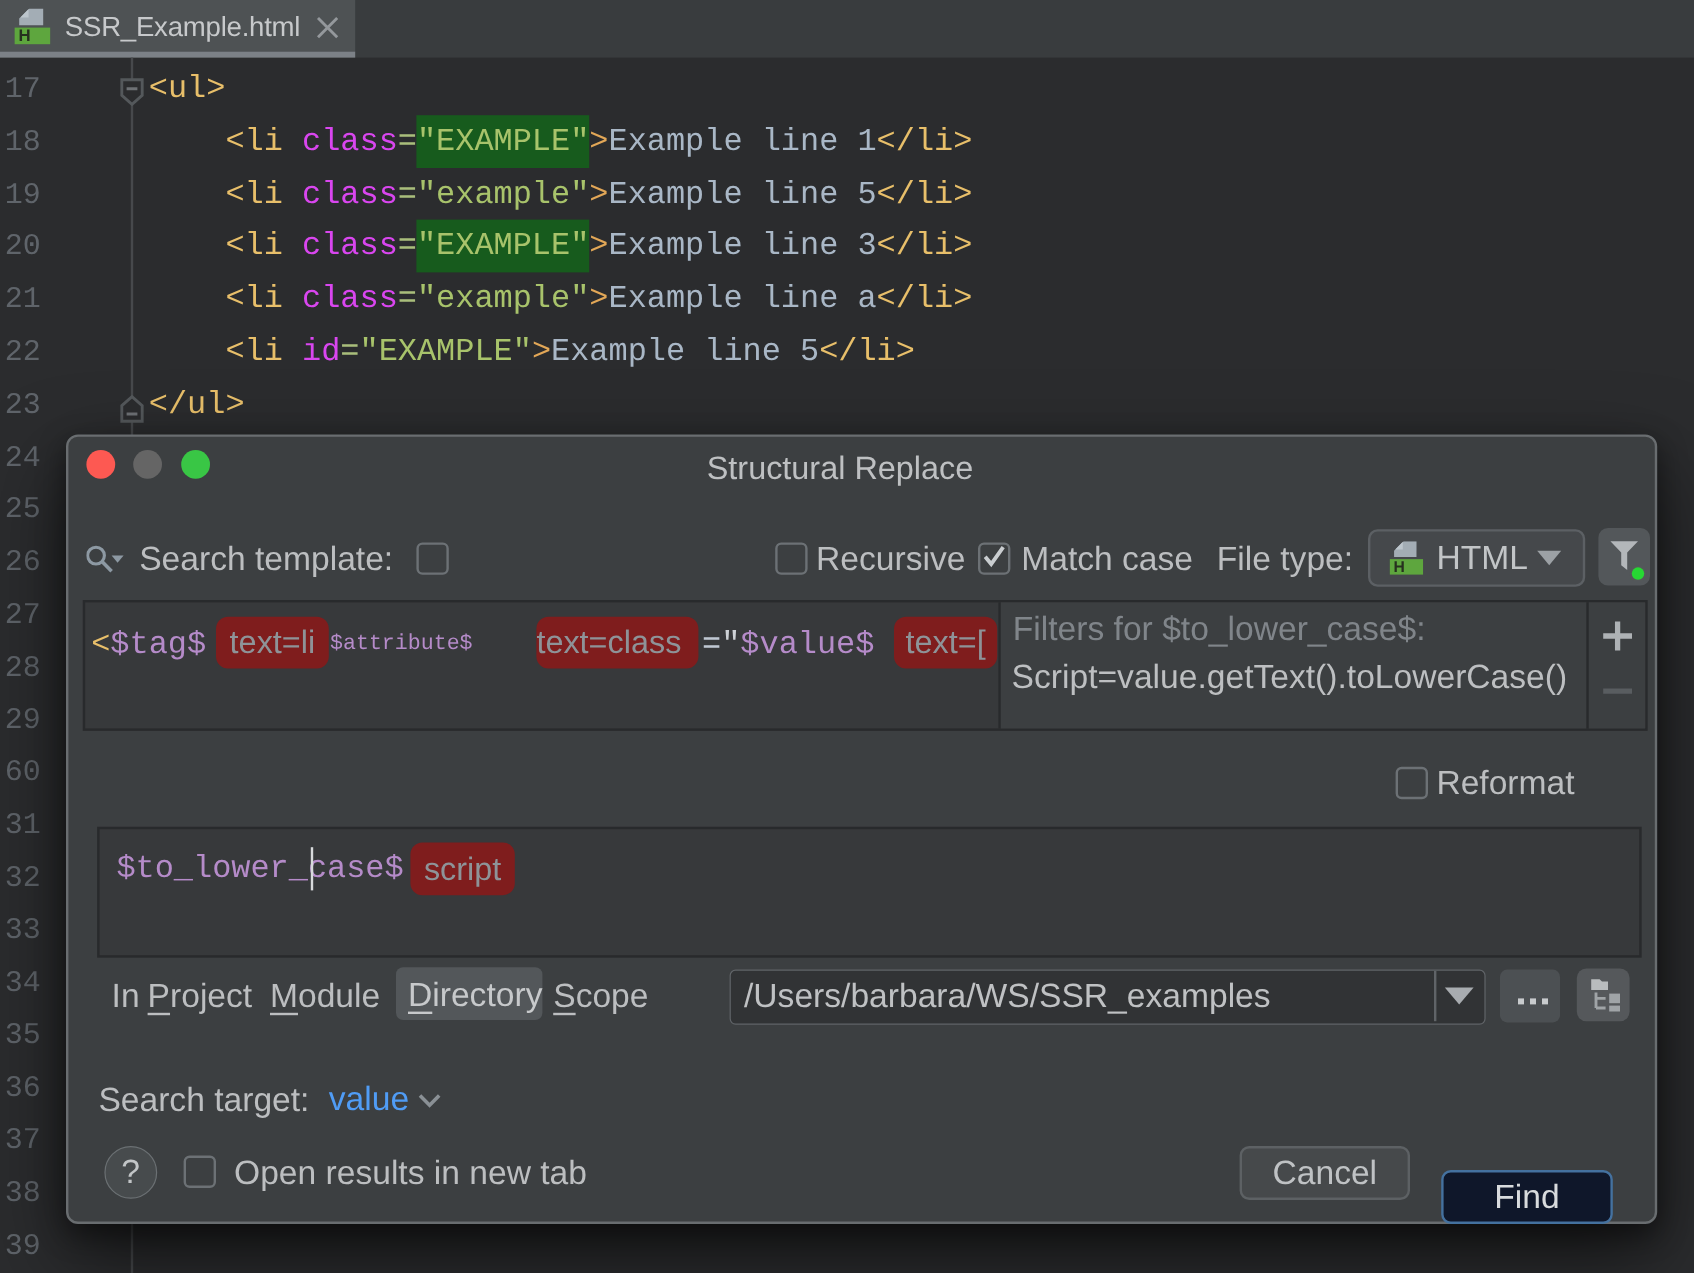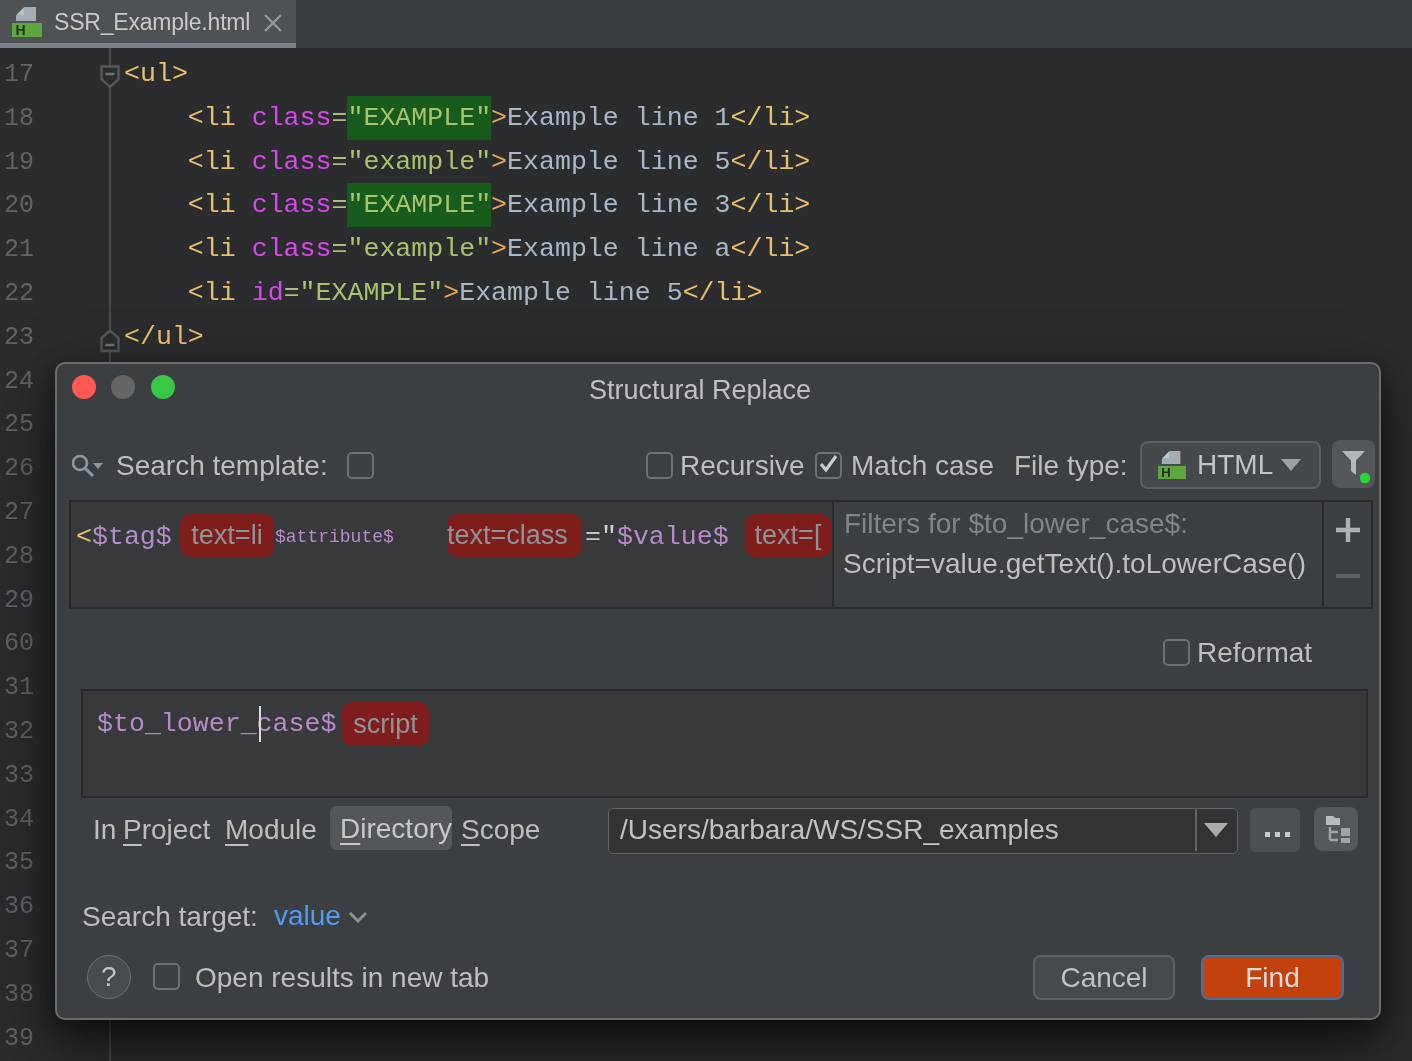--- a/index.html
+++ b/index.html
@@ -190,14 +190,14 @@
   <div class="abs" style="left:217px;top:536px;font-size:28px;color:#509cf5">value</div>
   <svg class="abs" style="left:290px;top:546px" width="24" height="16" viewBox="0 0 24 16">
     <path d="M3 3 L11 11 L19 3" fill="none" stroke="#8a9095" stroke-width="3"></path>
   </svg>
 
   <div class="abs" style="left:30px;top:591px;width:42px;height:42px;border-radius:50%;background:#474b4d;border:1.5px solid #6b7073"></div>
   <div class="abs" style="left:44px;top:597px;font-size:28px;color:#c2c5c7">?</div>
   <div class="abs cb" style="left:96px;top:599px"></div>
   <div class="abs lbl" style="left:138px;top:598px">Open results in new tab</div>
   <div class="abs btn" style="left:976px;top:591px;width:138px;height:41px;background:#46494b;border:2px solid #5d6164;line-height:41px;color:#bfc2c4">Cancel</div>
-  <div class="abs btn" style="left:1144px;top:591px;width:139px;height:41px;background:#c2410c;border:2px solid #44719f;line-height:41px;color:#d8dbdd">Find</div>
+  <div class="abs btn" style="left:1144px;top:611px;width:139px;height:41px;background:#0f172a;border:2px solid #44719f;line-height:41px;color:#d8dbdd">Find</div>
 </div>
 
 </body></html>

